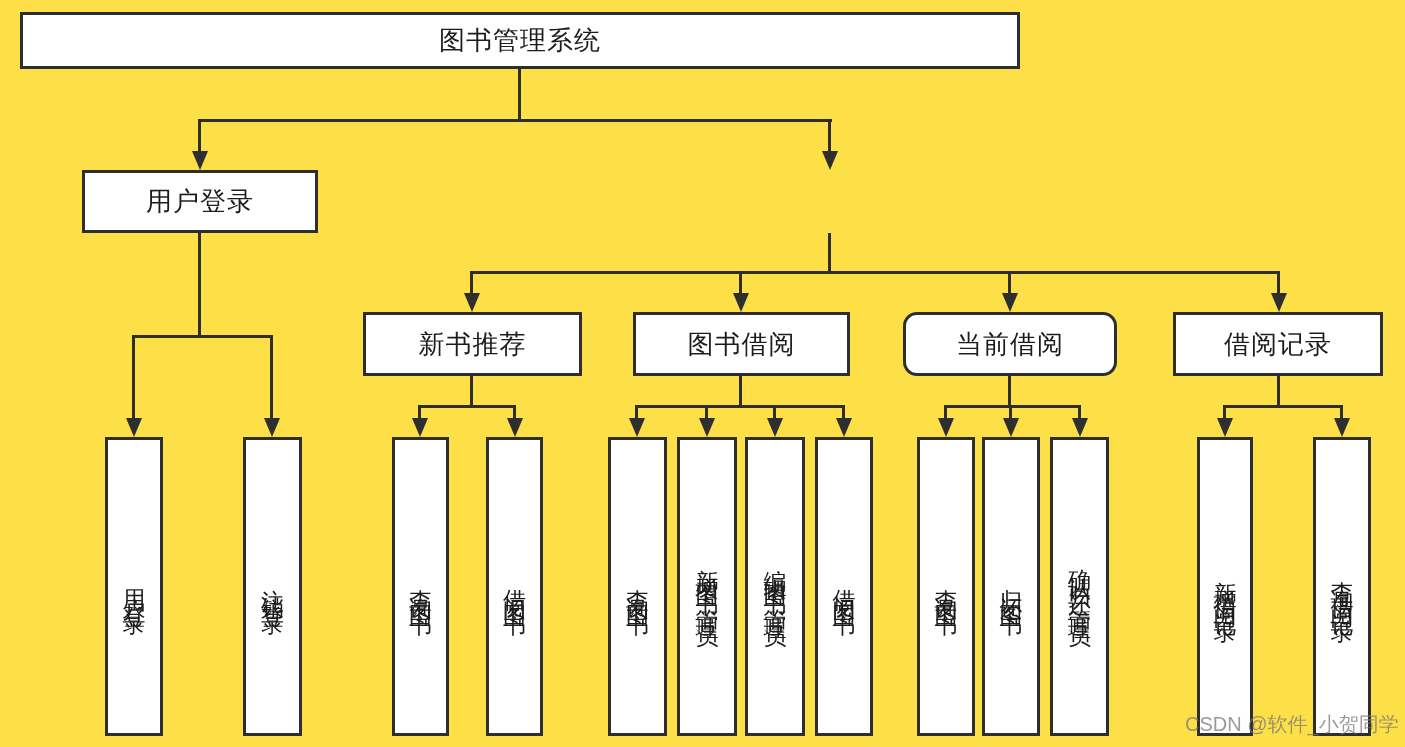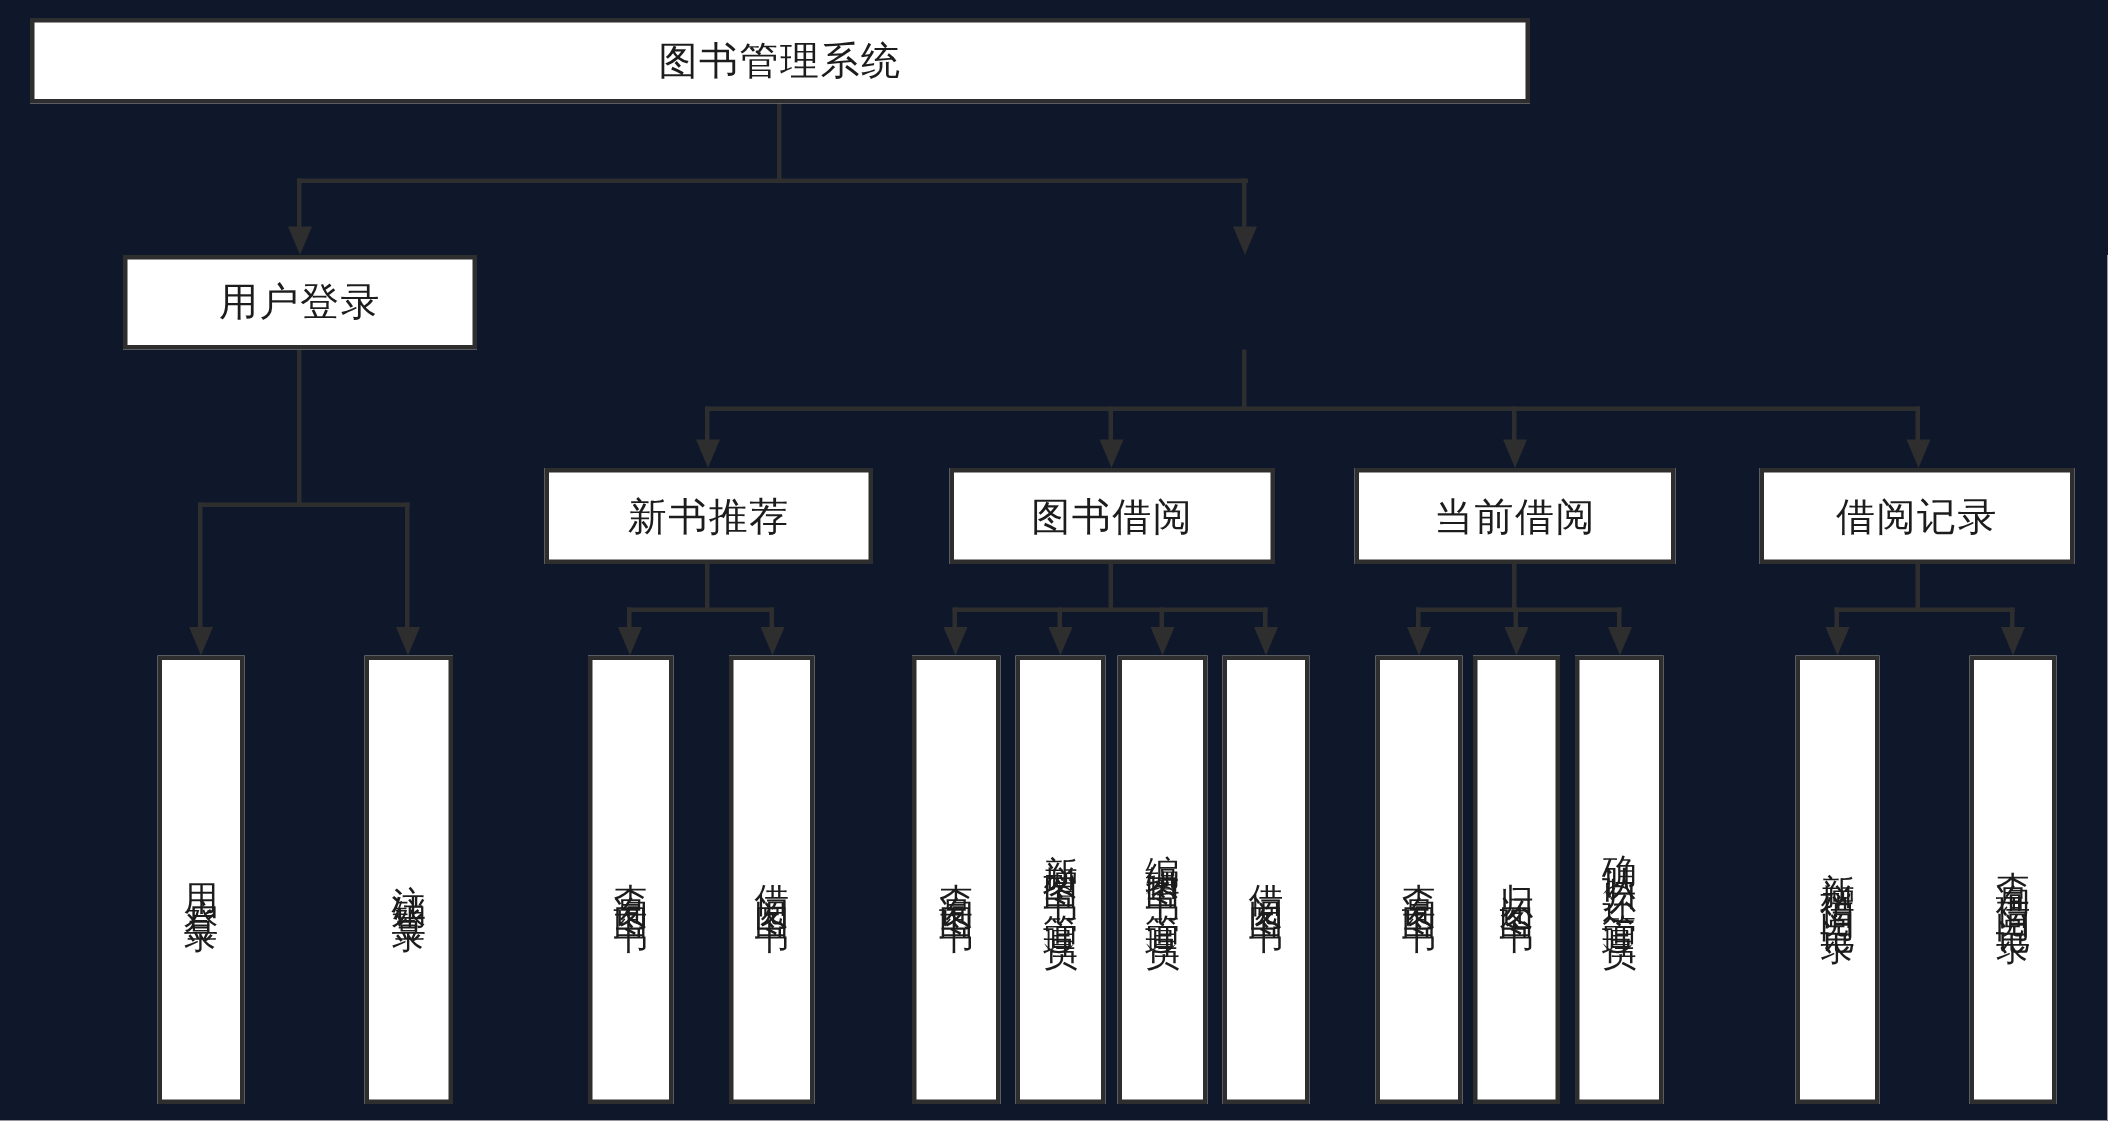--- a/index.html
+++ b/index.html
@@ -1,19 +1,19 @@
 <!DOCTYPE html>
 <html><head>
 <meta charset="utf-8">
 <style>
   html,body{margin:0;padding:0;background:#ffffff;}
   #canvas{
     position:relative;
     width:1405px;height:747px;
-    background:#0f172a;
+    background:#fde047;
     font-family:Liberation Sans, sans-serif;
     overflow:hidden;
   }
   .node{
     position:absolute;
     box-sizing:border-box;
     background:#ffffff;
     border:3px solid #2e2e2e;
     display:flex;
     align-items:center;
@@ -122,21 +122,21 @@
   <div class="node hbox" style="left:82px;top:170px;width:236px;height:63px;">
     <span>用户登录</span>
   </div>
 
   <div class="node hbox" style="left:363px;top:312px;width:219px;height:64px;">
     <span>新书推荐</span>
   </div>
   <div class="node hbox" style="left:633px;top:312px;width:217px;height:64px;">
     <span>图书借阅</span>
   </div>
-  <div class="node hbox" style="left:903px;top:312px;width:214px;height:64px;">
+  <div class="node hbox" style="left:903px;top:312px;width:214px;height:64px;border-radius:14px;">
     <span>当前借阅</span>
   </div>
   <div class="node hbox" style="left:1173px;top:312px;width:210px;height:64px;">
     <span>借阅记录</span>
   </div>
 
   <div class="node vbox" style="left:105px;top:437px;width:58px;height:299px;">
     <span>用户登录</span>
   </div>
   <div class="node vbox" style="left:243px;top:437px;width:59px;height:299px;">
@@ -173,14 +173,15 @@
     <span>确认归还（管理员）</span>
   </div>
 
   <div class="node vbox" style="left:1197px;top:437px;width:56px;height:299px;">
     <span>新增借阅记录</span>
   </div>
   <div class="node vbox" style="left:1313px;top:437px;width:58px;height:299px;">
     <span>查询借阅记录</span>
   </div>
 
+  <div class="watermark">CSDN @软件_小贺同学</div>
 
 </div>
 
 </body></html>

